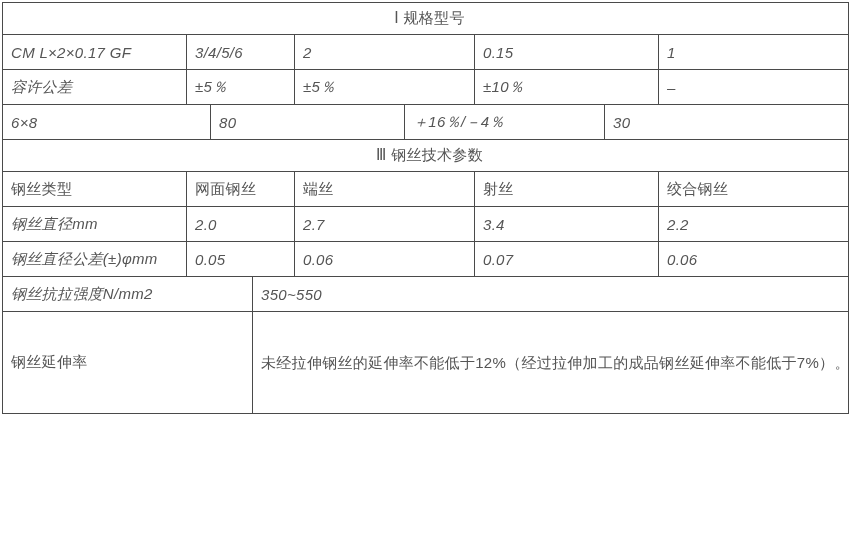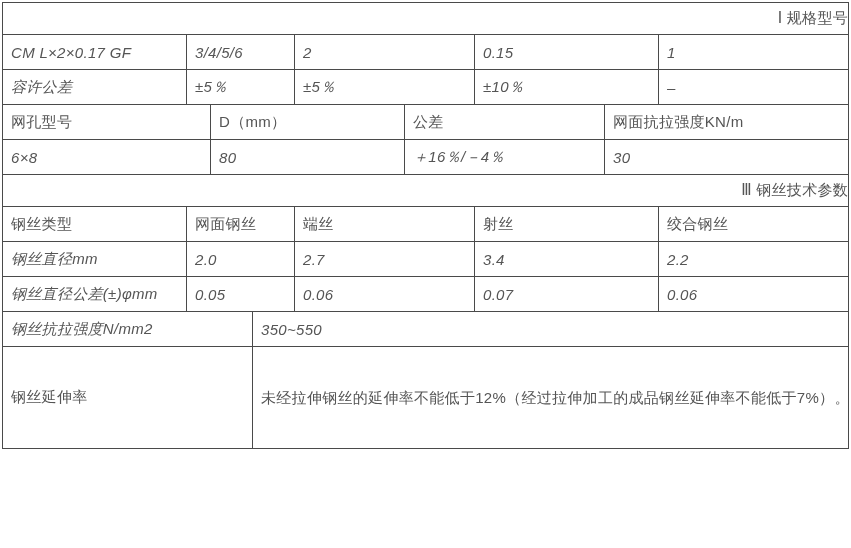--- a/index.html
+++ b/index.html
@@ -27,21 +27,21 @@
     border: 1px solid #4a4a4a;
     padding: 0 0 0 8px;
     vertical-align: middle;
     overflow: hidden;
     white-space: nowrap;
     letter-spacing: 0.3px;
   }
   tr.row-n td { height: 34px; font-style: italic; }
   tr.row-h td { height: 34px; }
   td.title {
-    text-align: right;
+    text-align: center;
     padding: 0;
     height: 31px;
     letter-spacing: 1px;
   }
   td.longtext {
     white-space: normal;
     vertical-align: middle;
     line-height: 34px;
     height: 101px;
     padding-right: 10px;
@@ -83,26 +83,20 @@
   </table>
 
   <table class="t">
     <colgroup>
       <col style="width:208px">
         <col style="width:194px">
         <col style="width:200px">
         <col style="width:244px">
     </colgroup>
     <tbody>
-      <tr class="row-h">
-        <td>网孔型号</td>
-        <td>D（mm）</td>
-        <td>公差</td>
-        <td>网面抗拉强度KN/m</td>
-      </tr>
       <tr class="row-n">
         <td>6×8</td>
         <td>80</td>
         <td>＋16％/－4％</td>
         <td>30</td>
       </tr>
     </tbody>
   </table>
 
   <table class="t">

